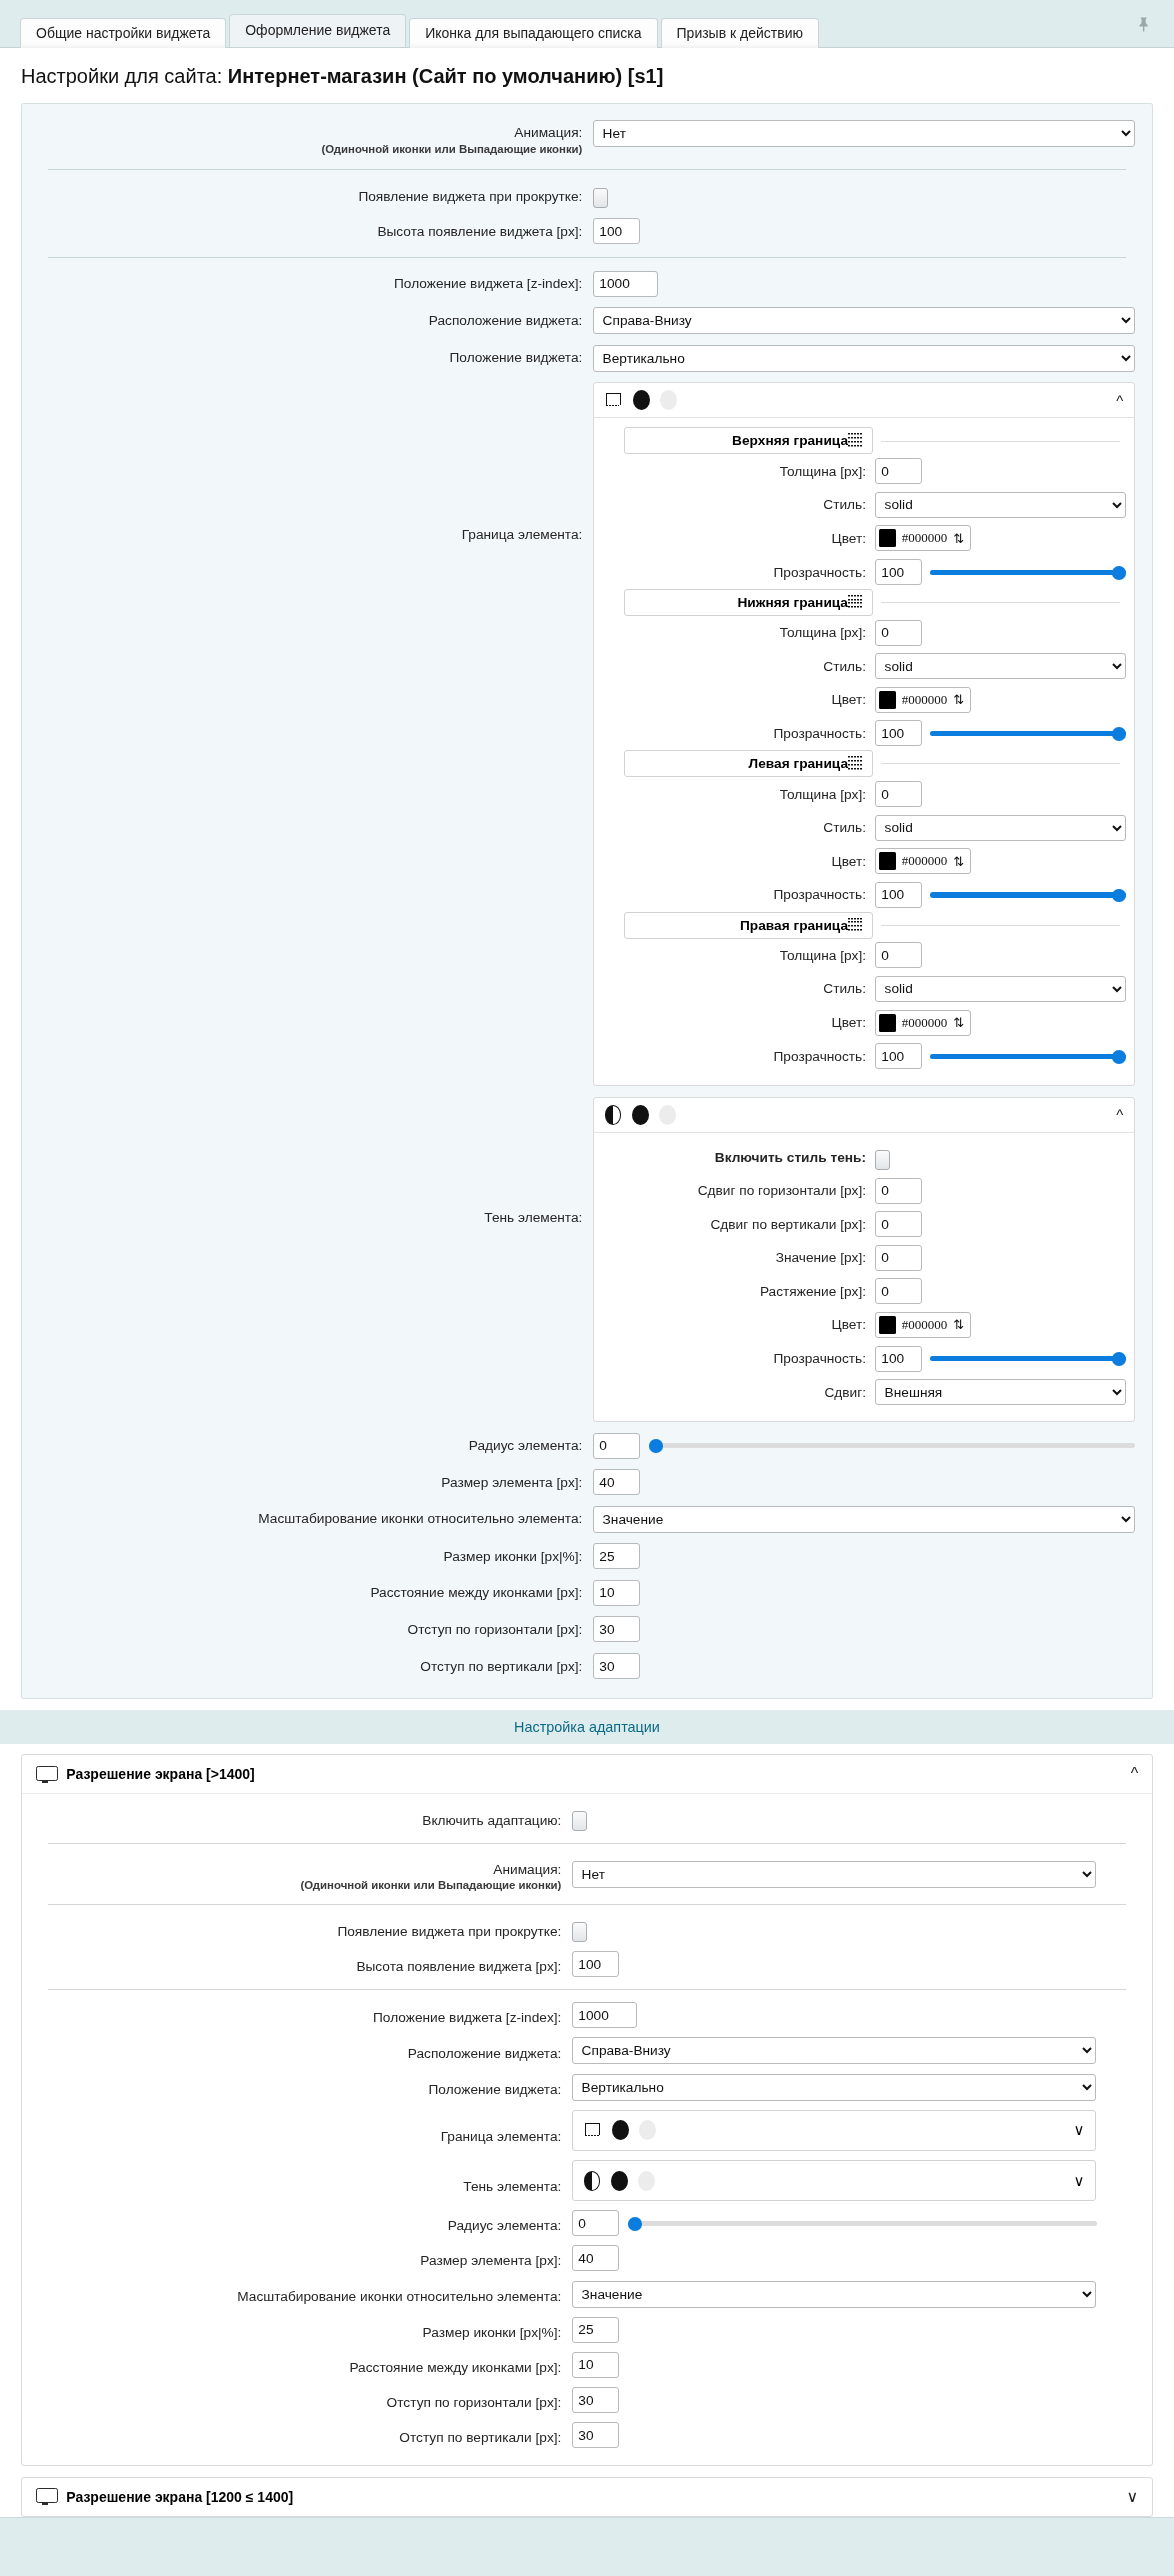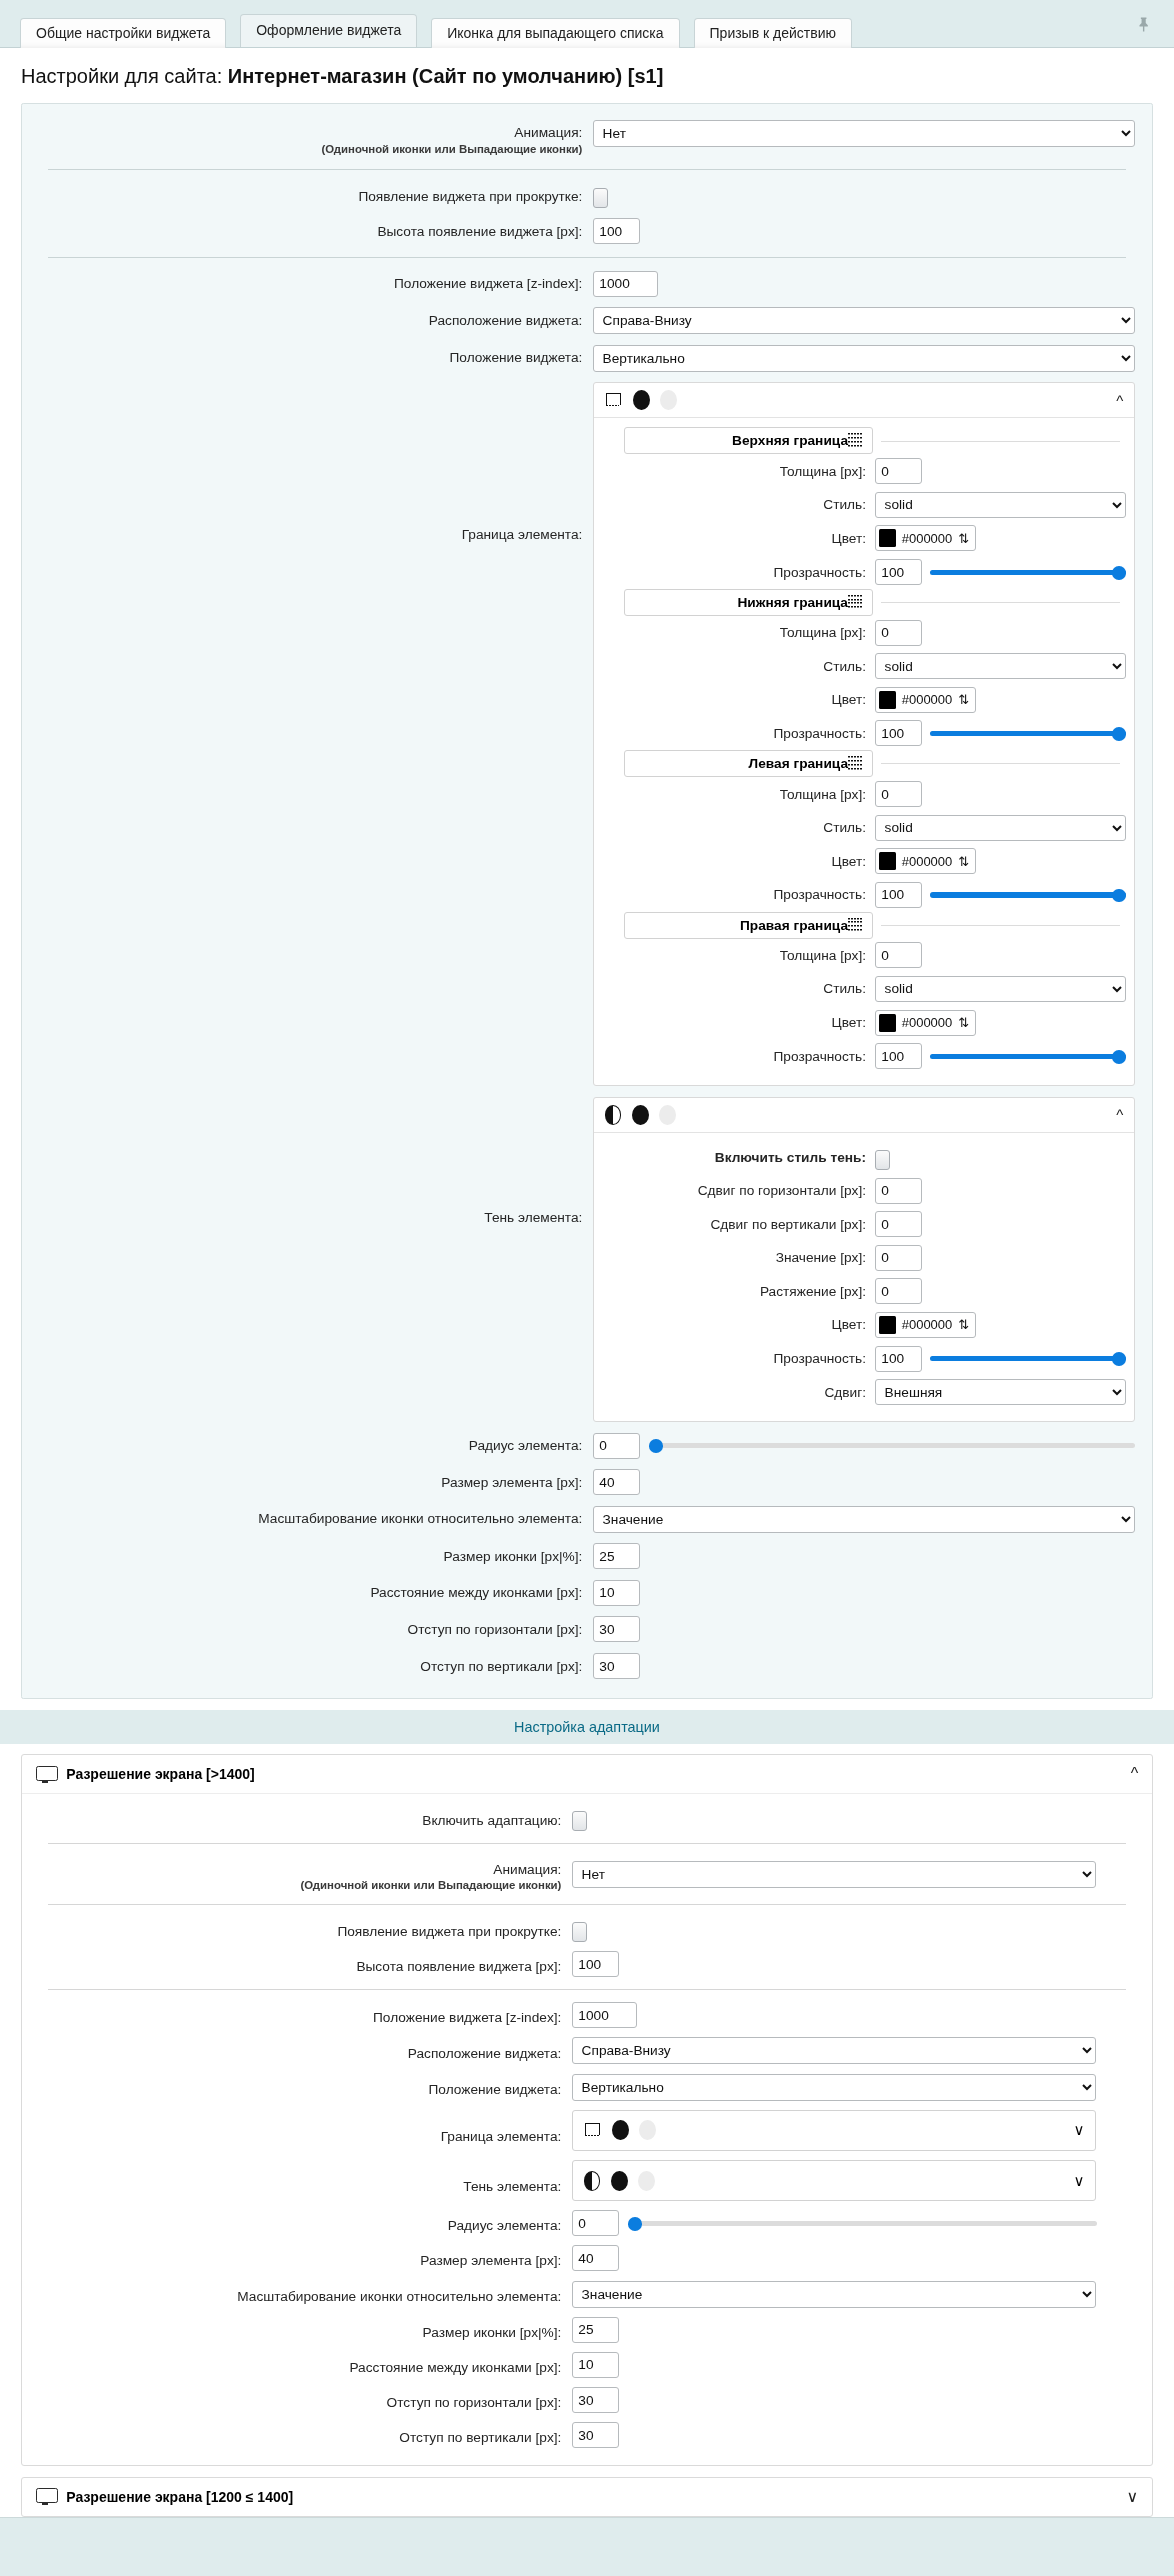--- a/index.html
+++ b/index.html
@@ -14,21 +14,21 @@
   }
   .page { width:1174px; position:relative; padding:0; }
 
   
   .tabbar {
     position:relative;
     height:47px;
     padding:10.6px 0 0 20px;
     display:flex;
     align-items:flex-end;
-    gap:11px;
+    gap:0;
   }
   .tab {
     background:#fdfdfd;
     border:0.8px solid #c8d4d6;
     border-bottom:none;
     border-radius:3.8px 3.8px 0 0;
     padding:6.8px 15px 6.8px 15px;
     margin-right:3px;
     font-size:14px;
     line-height:1.1;
@@ -167,21 +167,21 @@
     align-items:center;
     border:0.8px solid #b6babd;
     border-radius:3px;
     background:#fff;
     height:26px;
     padding:0 6px 0 3px;
     gap:6px;
     vertical-align:middle;
   }
   .colorfield .sw { width:16.7px; height:18px; background:#000; border-radius:1.5px; }
-  .colorfield .hex { font-size:13px; color:#111; }
+  .colorfield .hex { font-size:13px; color:#111;font-family:Liberation Serif, serif; }
   .colorfield .refresh { font-size:13px; color:#111; }
 
   
   .subpanel {
     border:0.8px solid #d9d9d9;
     background:#ffffff;
     border-radius:3px;
     width:542px;
   }
   .subpanel-head {

